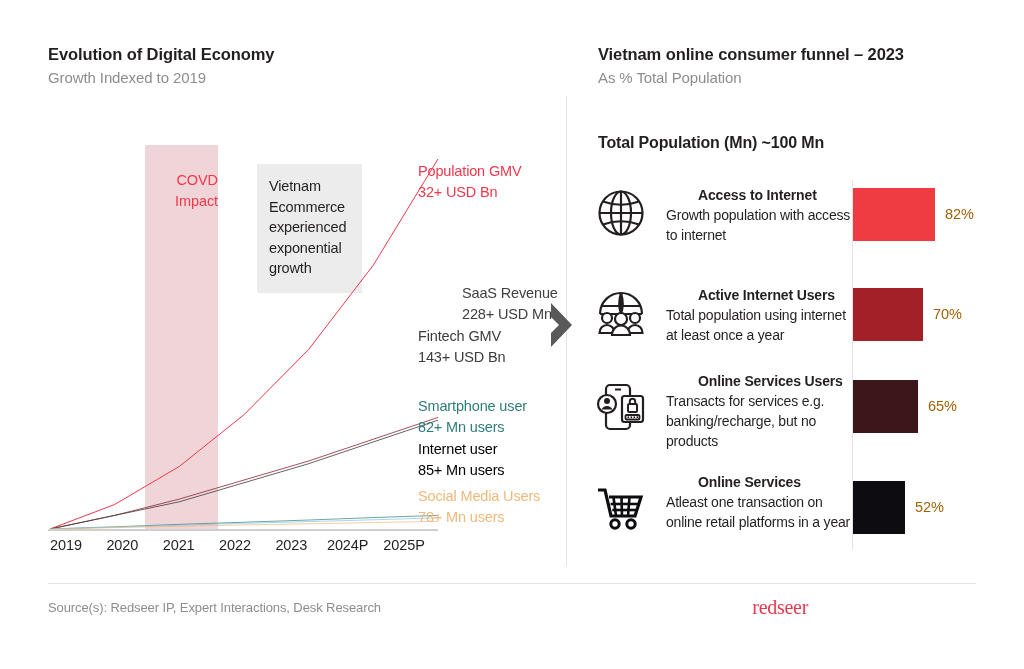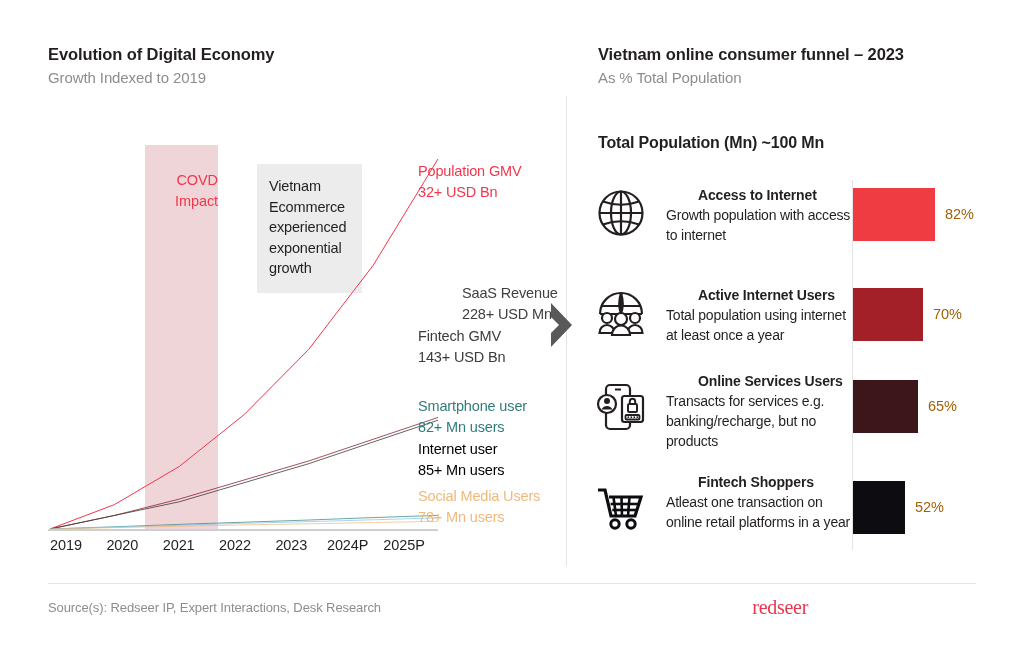--- a/index.html
+++ b/index.html
@@ -413,21 +413,21 @@
           <line x1="21.5" y1="18" x2="24" y2="37" stroke="#0d0d11" stroke-width="2.6"></line>
           <line x1="29.5" y1="18" x2="30" y2="37" stroke="#0d0d11" stroke-width="2.6"></line>
           <line x1="37.5" y1="18" x2="36" y2="37" stroke="#0d0d11" stroke-width="2.6"></line>
           <line x1="18.6" y1="25" x2="47.4" y2="25" stroke="#0d0d11" stroke-width="2.6"></line>
           <line x1="20.3" y1="31" x2="45.2" y2="31" stroke="#0d0d11" stroke-width="2.6"></line>
           <circle cx="23" cy="45" r="4.2" fill="none" stroke="#0d0d11" stroke-width="3"></circle>
           <circle cx="39" cy="45" r="4.2" fill="none" stroke="#0d0d11" stroke-width="3"></circle>
         </svg>
       </div>
       <div class="f-text" style="top:0px;">
-        <div class="f-name">Fintech Shoppers</div>
+        <div class="f-name">Online Services</div>
         <div class="f-desc">Atleast one transaction on online retail platforms in a year</div>
       </div>
       <div class="f-bar" style="left:263px; top:8px; width:52px; background:#0d0d11;"></div>
       <div class="f-pct" style="left:325px; top:26px;">52%</div>
     </div>
   </div>
 
   <div class="h-divider"></div>
   <div class="source">Source(s): Redseer IP, Expert Interactions, Desk Research</div>
   <div class="logo">redseer</div>

